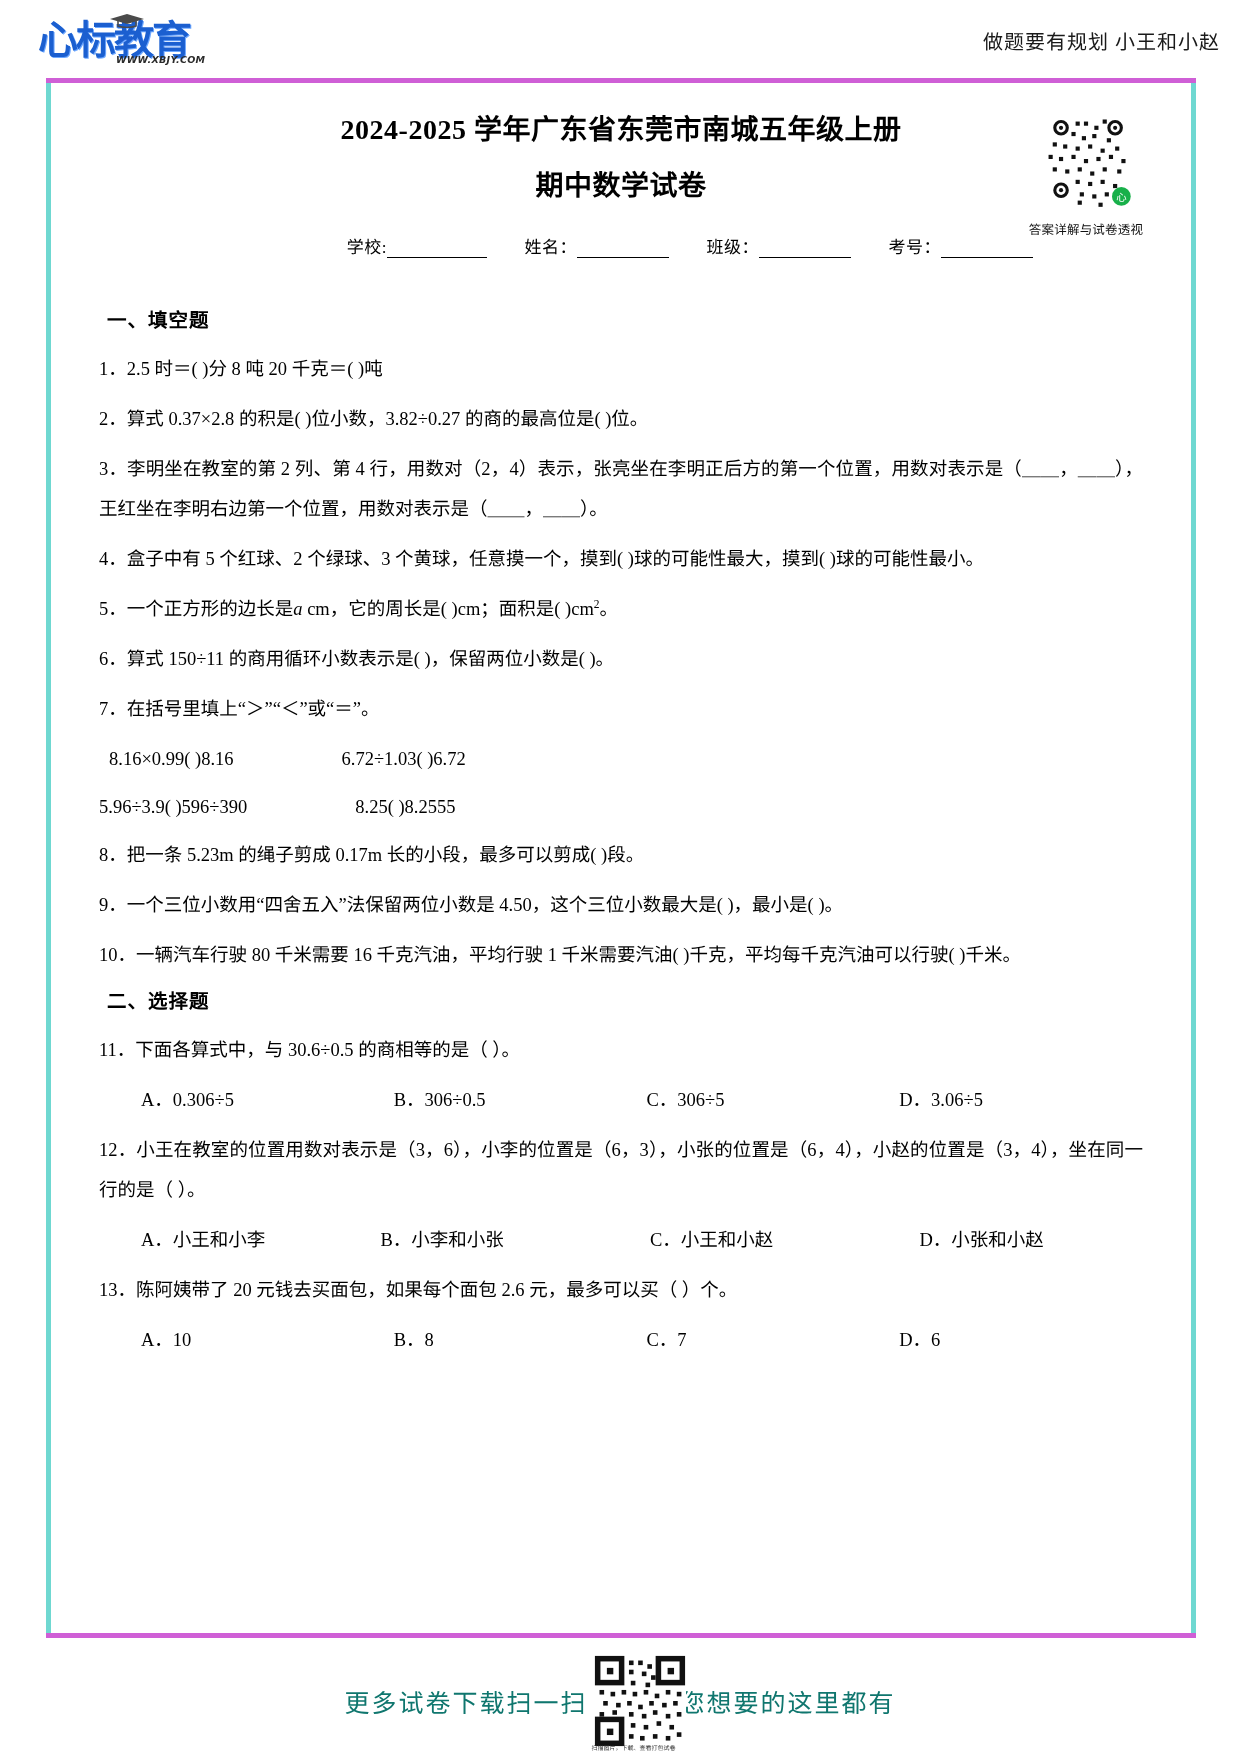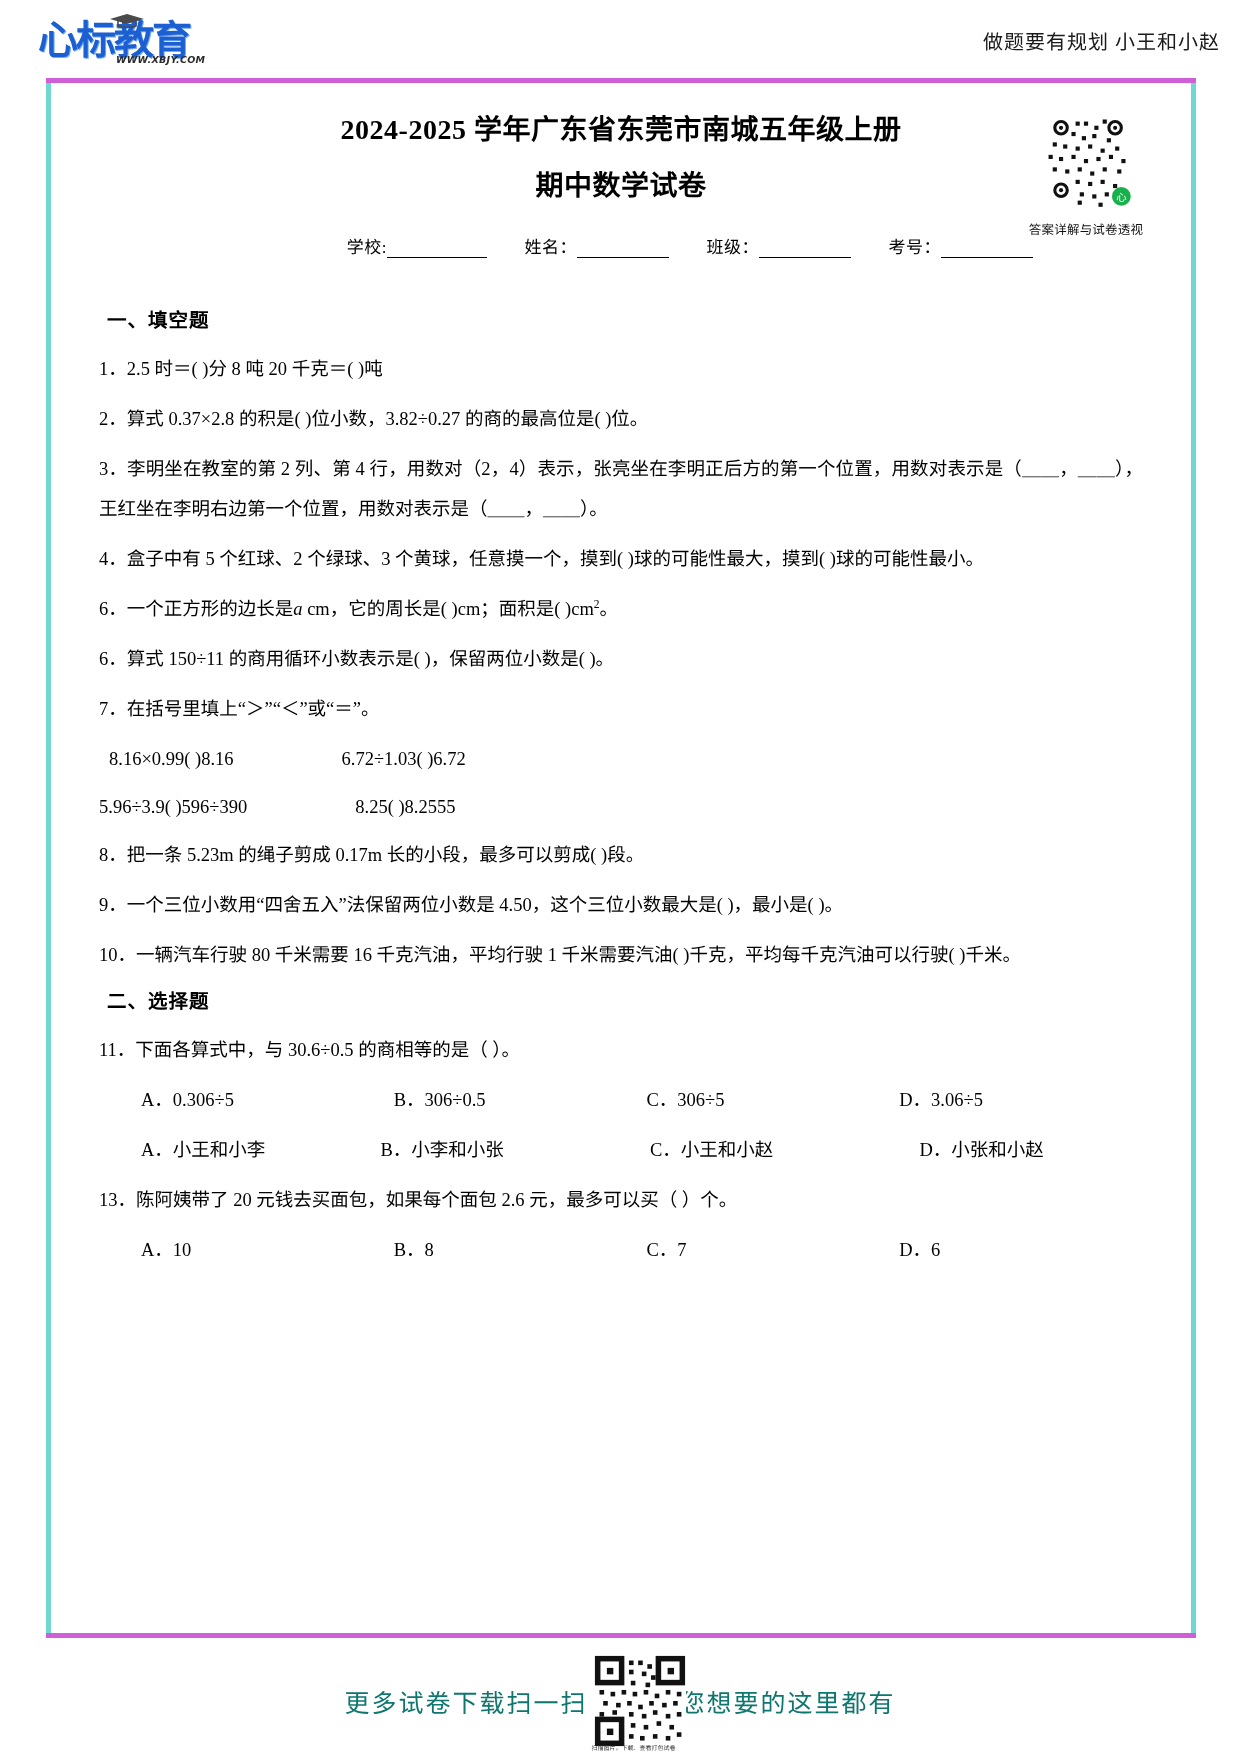--- a/index.html
+++ b/index.html
@@ -272,21 +272,21 @@
 
     <div id="content">
 
       <div class="section-head">一、填空题</div>
 
       <p class="q">1．2.5 时＝(              )分     8 吨 20 千克＝(              )吨</p>
       <p class="q">2．算式 0.37×2.8 的积是(               )位小数，3.82÷0.27 的商的最高位是(            )位。</p>
       <p class="q">3．李明坐在教室的第 2 列、第 4 行，用数对（2，4）表示，张亮坐在李明正后方的第一个位置，用数对表示是（＿＿，＿＿），王红坐在李明右边第一个位置，用数对表示是（＿＿，＿＿）。</p>
       <p class="q">4．盒子中有 5 个红球、2 个绿球、3 个黄球，任意摸一个，摸到(              )球的可能性最大，摸到(           )球的可能性最小。</p>
 
-      <p class="q"><span>6．一个正方形的边长是</span><span class="ital">a</span>&nbsp;<span>cm，它的周长是(            )cm；面积是(            )cm</span><sup>2</sup><span>。</span></p>
+      <p class="q"><span>5．一个正方形的边长是</span><span class="ital">a</span>&nbsp;<span>cm，它的周长是(            )cm；面积是(            )cm</span><sup>2</sup><span>。</span></p>
 
       <p class="q">6．算式 150÷11 的商用循环小数表示是(              )，保留两位小数是(              )。</p>
       <p class="q">7．在括号里填上“＞”“＜”或“＝”。</p>
 
       <p class="sub-line indent"><span>8.16×0.99(            )8.16</span><span class="gap-wide"></span><span>6.72÷1.03(            )6.72</span></p>
       <p class="sub-line"><span>5.96÷3.9(            )596÷390</span><span class="gap-wide"></span><span>8.25(            )8.2555</span></p>
 
       <p class="q">8．把一条 5.23m 的绳子剪成 0.17m 长的小段，最多可以剪成(             )段。</p>
       <p class="q">9．一个三位小数用“四舍五入”法保留两位小数是 4.50，这个三位小数最大是(              )，最小是(            )。</p>
       <p class="q">10．一辆汽车行驶 80 千米需要 16 千克汽油，平均行驶 1 千米需要汽油(              )千克，平均每千克汽油可以行驶(             )千米。</p>
@@ -294,20 +294,21 @@
       <div class="section-head second">二、选择题</div>
 
       <p class="q">11．下面各算式中，与 30.6÷0.5 的商相等的是（    ）。</p>
       <div class="opts four">
         <span class="opt">A．0.306÷5</span>
         <span class="opt">B．306÷0.5</span>
         <span class="opt">C．306÷5</span>
         <span class="opt">D．3.06÷5</span>
       </div>
 
+      <p class="q">12．小王在教室的位置用数对表示是（3，6），小李的位置是（6，3），小张的位置是（6，4），小赵的位置是（3，4），坐在同一行的是（    ）。</p>
       <div class="opts four-b">
         <span class="opt">A．小王和小李</span>
         <span class="opt">B．小李和小张</span>
         <span class="opt">C．小王和小赵</span>
         <span class="opt">D．小张和小赵</span>
       </div>
 
       <p class="q">13．陈阿姨带了 20 元钱去买面包，如果每个面包 2.6 元，最多可以买（    ）个。</p>
       <div class="opts four">
         <span class="opt">A．10</span>

